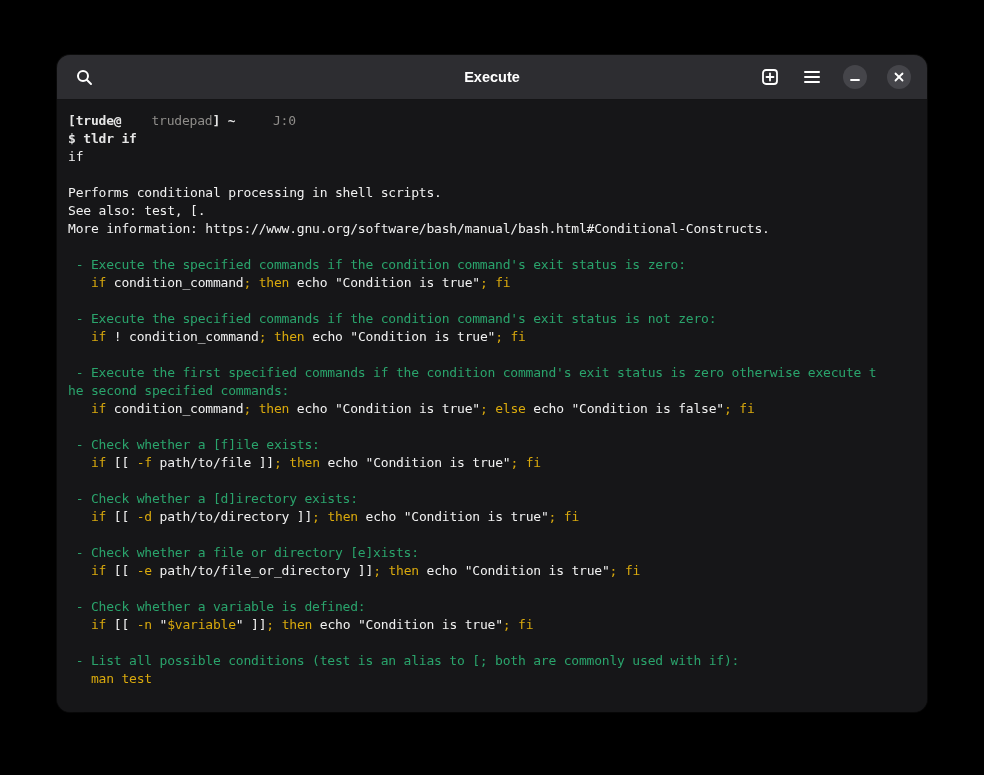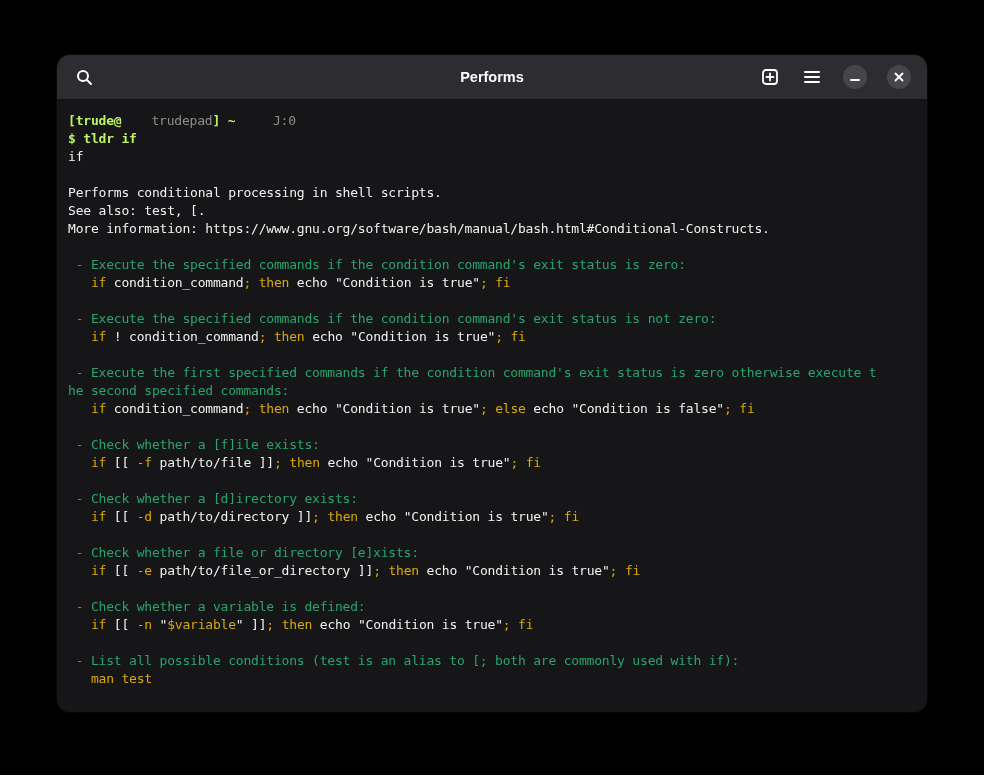--- a/index.html
+++ b/index.html
@@ -42,41 +42,41 @@
     padding: 12px 11px;
     font-family: "DejaVu Sans Mono", monospace;
     font-size: 13px;
     line-height: 18px;
     letter-spacing: -0.2px;
     white-space: pre;
     overflow: hidden;
   }
   .tline { height: 18px; }
   .c-w  { color: var(--fg); }
-  .c-b  { color: #bef264; font-weight: 700; }
+  .c-b  { color: #e5e5e5; font-weight: 700; }
   .c-d  { color: var(--dim); margin-left: 30px; }
   .c-g  { color: var(--green); }
   .c-y  { color: var(--yellow); }
 </style>
 </head>
 <body>
 
 <div class="window">
   <div class="titlebar">
     <div class="tb-left">
       <button class="tb-btn">
         <span>
           <svg width="17" height="17" viewBox="0 0 17 17" fill="none">
             <circle cx="7" cy="7" r="5" stroke="#ffffff" stroke-width="2"></circle>
             <line x1="11" y1="11" x2="15" y2="15" stroke="#ffffff" stroke-width="2" stroke-linecap="round"></line>
           </svg>
         </span>
       </button>
     </div>
-    <div class="title">Performs</div>
+    <div class="title">Execute</div>
     <div class="tb-right">
       <button class="tb-btn">
         <span>
           <svg width="18" height="18" viewBox="0 0 18 18" fill="none">
             <rect x="2" y="2" width="14" height="14" rx="3" stroke="#ffffff" stroke-width="1.8"></rect>
             <line x1="9" y1="5.5" x2="9" y2="12.5" stroke="#ffffff" stroke-width="1.8" stroke-linecap="round"></line>
             <line x1="5.5" y1="9" x2="12.5" y2="9" stroke="#ffffff" stroke-width="1.8" stroke-linecap="round"></line>
           </svg>
         </span>
       </button>

